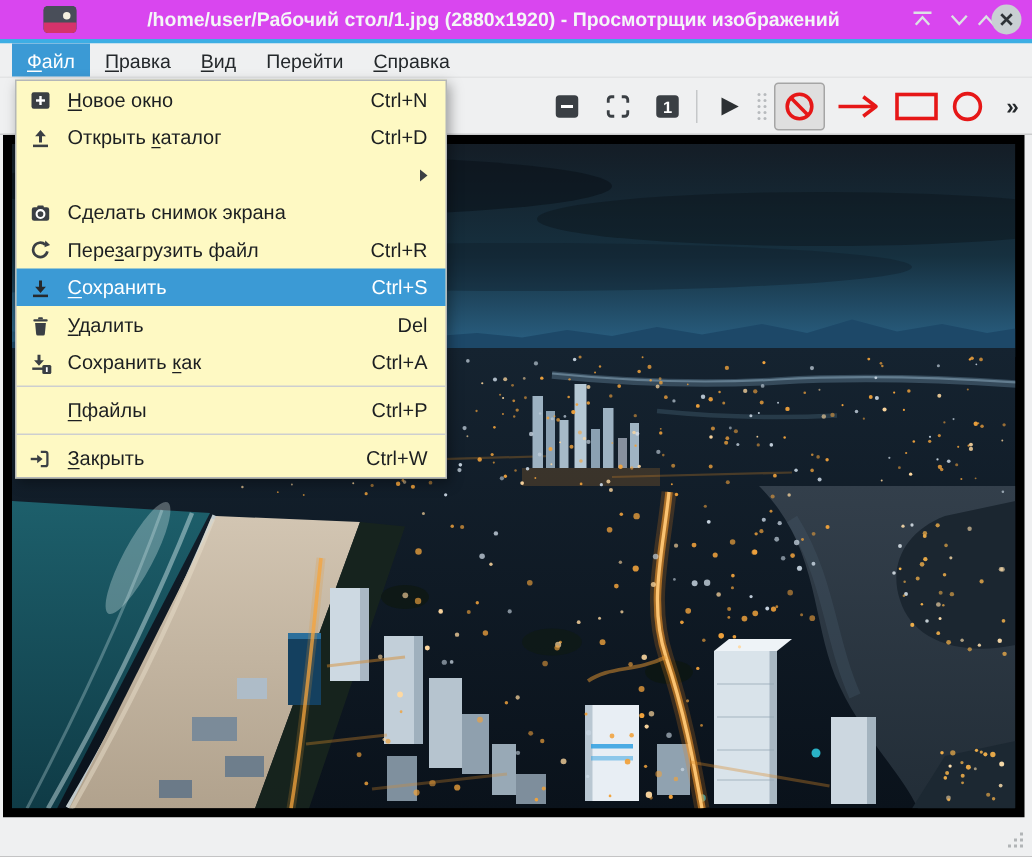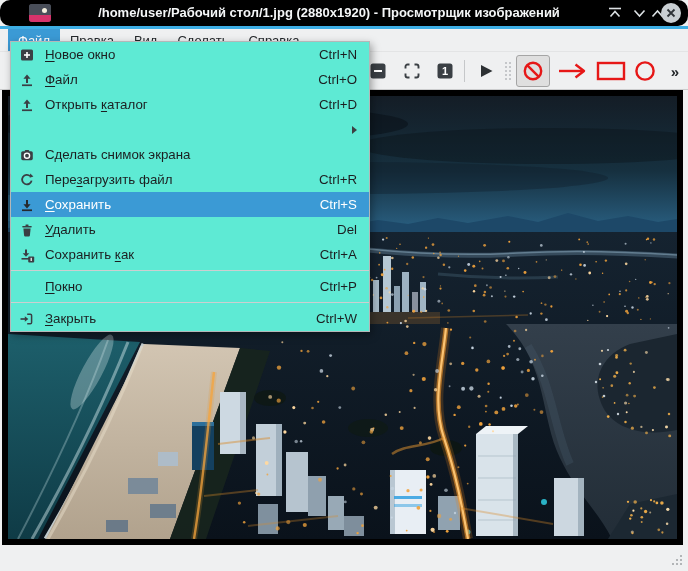--- a/index.html
+++ b/index.html
@@ -1,19 +1,19 @@
 <!DOCTYPE html>
 <html><head>
 <meta charset="utf-8">
 <style>
   html,body{margin:0;padding:0;width:688px;height:571px;overflow:hidden;background:#eff0f1;}
   .app{position:relative;width:688px;height:571px;font-family:"Liberation Sans",sans-serif;-webkit-font-smoothing:antialiased;}
 
   
-  .titlebar{position:absolute;left:0;top:0;width:688px;height:26px;background:#000000;border-radius:10px;}
+  .titlebar{position:absolute;left:0;top:0;width:688px;height:26px;background:#d946ef;}
   .appicon{position:absolute;left:29px;top:4px;width:22px;height:18px;border-radius:3px;overflow:hidden;background:#4a4f5b;}
   .appicon .ai-top{position:absolute;left:0;top:0;width:100%;height:62%;background:#494e59;}
   .appicon .ai-sun{position:absolute;left:13px;top:4px;width:5px;height:5px;border-radius:50%;background:#f5f0df;}
   .appicon .ai-bot{position:absolute;left:0;bottom:0;width:100%;height:40%;background:#d6336b;}
   .wtitle{position:absolute;left:60px;right:90px;top:0;height:26px;line-height:26px;text-align:center;color:#f4f6f7;font-size:13px;font-weight:bold;white-space:nowrap;overflow:hidden;}
   .wc{position:absolute;top:3px;width:20px;height:20px;display:flex;align-items:center;justify-content:center;cursor:default;}
   .wc svg{display:block;}
   .wc-keepabove{left:605px;}
   .wc-min{left:629px;}
   .wc-max{left:647px;}
@@ -41,21 +41,21 @@
   .viewport{position:absolute;left:2px;top:90px;width:681px;height:455px;background:#000;}
   .photo-wrap{position:absolute;left:6px;top:6px;width:669px;height:443px;overflow:hidden;}
 
   
   .statusbar{position:absolute;left:0;top:545px;width:688px;height:26px;background:#eff0f1;}
   .grip{position:absolute;right:4px;bottom:4px;width:14px;height:14px;}
   .grip i{position:absolute;left:10px;top:10px;width:2px;height:2px;background:#b2b5b7;
     box-shadow:0 -8px 0 #b2b5b7, 0 -4px 0 #b2b5b7, -4px -4px 0 #b2b5b7, -4px 0 0 #b2b5b7, -8px 0 0 #b2b5b7;}
 
   
-  .popup{position:absolute;left:10px;top:41px;width:360px;background:#5eead4;border:1px solid #b4b7b8;box-sizing:border-box;box-shadow:2px 3px 8px rgba(0,0,0,.35);z-index:30;font-size:13.3px;color:#1c1f21;}
+  .popup{position:absolute;left:10px;top:53px;width:288px;background:#fef9c3;border:1px solid #b4b7b8;box-sizing:border-box;box-shadow:2px 3px 8px rgba(0,0,0,.35);z-index:30;font-size:13.3px;color:#1c1f21;}
   .mrow{display:flex;align-items:center;height:25px;padding:0 12px 0 8px;white-space:nowrap;}
   .mrow.hl{background:#3b9ad5;color:#ffffff;}
   .mi-icon{width:16px;height:16px;margin-right:10px;flex:0 0 16px;display:flex;align-items:center;justify-content:center;}
   .mi-icon svg{display:block;}
   .mi-label{flex:1 1 auto;overflow:hidden;}
   .mi-shortcut{margin-left:4px;}
   .sub-arrow{margin-left:auto;width:0;height:0;border-left:5px solid #3c4043;border-top:4px solid transparent;border-bottom:4px solid transparent;}
   .msep{border-top:1px solid #cdcfd0;margin:3px 0;height:0;}
 </style>
 </head>
@@ -107,21 +107,21 @@
         <span></span>
         <span class="mn">П</span>
         <span>равка</span>
       </div>
     <div class="mb-item">
         <span></span>
         <span class="mn">В</span>
         <span>ид</span>
       </div>
     <div class="mb-item">
-        <span>Сделать</span>
+        <span>Перейти</span>
         <span class="mn"></span>
         <span></span>
       </div>
     <div class="mb-item">
         <span></span>
         <span class="mn">С</span>
         <span>правка</span>
       </div>
   </div>
 
@@ -779,30 +779,20 @@
         <svg width="16" height="16" viewBox="0 0 16 16">
             <rect x="2" y="2.5" width="12" height="11" rx="1.5" fill="#3a3f44"></rect>
             <rect x="7.2" y="5" width="1.6" height="6" fill="#fff"></rect>
             <rect x="5" y="7.2" width="6" height="1.6" fill="#fff"></rect>
           </svg>
       </span>
       <span class="mi-label"><span></span><span class="mn">Н</span><span>овое окно</span></span>
       <span class="mi-shortcut">Ctrl+N</span>
     </div>
 
-    <div class="mrow">
-      <span class="mi-icon">
-        <svg width="16" height="16" viewBox="0 0 16 16">
-            <path d="M7,11 h2 V6.8 h2.6 L8,2.6 L4.4,6.8 H7 Z" fill="#3a3f44"></path>
-            <rect x="3" y="12.4" width="10" height="1.7" fill="#3a3f44"></rect>
-          </svg>
-      </span>
-      <span class="mi-label"><span></span><span class="mn">Ф</span><span>айл</span></span>
-      <span class="mi-shortcut">Ctrl+O</span>
-    </div>
 
     <div class="mrow">
       <span class="mi-icon">
         <svg width="16" height="16" viewBox="0 0 16 16">
             <path d="M7,11 h2 V6.8 h2.6 L8,2.6 L4.4,6.8 H7 Z" fill="#3a3f44"></path>
             <rect x="3" y="12.4" width="10" height="1.7" fill="#3a3f44"></rect>
           </svg>
       </span>
       <span class="mi-label"><span>Открыть </span><span class="mn">к</span><span>аталог</span></span>
       <span class="mi-shortcut">Ctrl+D</span>
@@ -870,21 +860,21 @@
       </span>
       <span class="mi-label"><span>Сохранить </span><span class="mn">к</span><span>ак</span></span>
       <span class="mi-shortcut">Ctrl+A</span>
     </div>
 
     <div class="msep"></div>
 
 
     <div class="mrow">
       <span class="mi-icon"></span>
-      <span class="mi-label"><span></span><span class="mn">П</span><span>окно</span></span>
+      <span class="mi-label"><span></span><span class="mn">П</span><span>файлы</span></span>
       <span class="mi-shortcut">Ctrl+P</span>
     </div>
 
     <div class="msep"></div>
 
     <div class="mrow">
       <span class="mi-icon">
         <svg width="16" height="16" viewBox="0 0 16 16">
             <path d="M8.2,3.2 h3.1 a1.3,1.3 0 0 1 1.3,1.3 v7 a1.3,1.3 0 0 1 -1.3,1.3 h-3.1" fill="none" stroke="#3a3f44" stroke-width="1.5"></path>
             <rect x="1.5" y="7.2" width="4.8" height="1.6" fill="#3a3f44"></rect>

